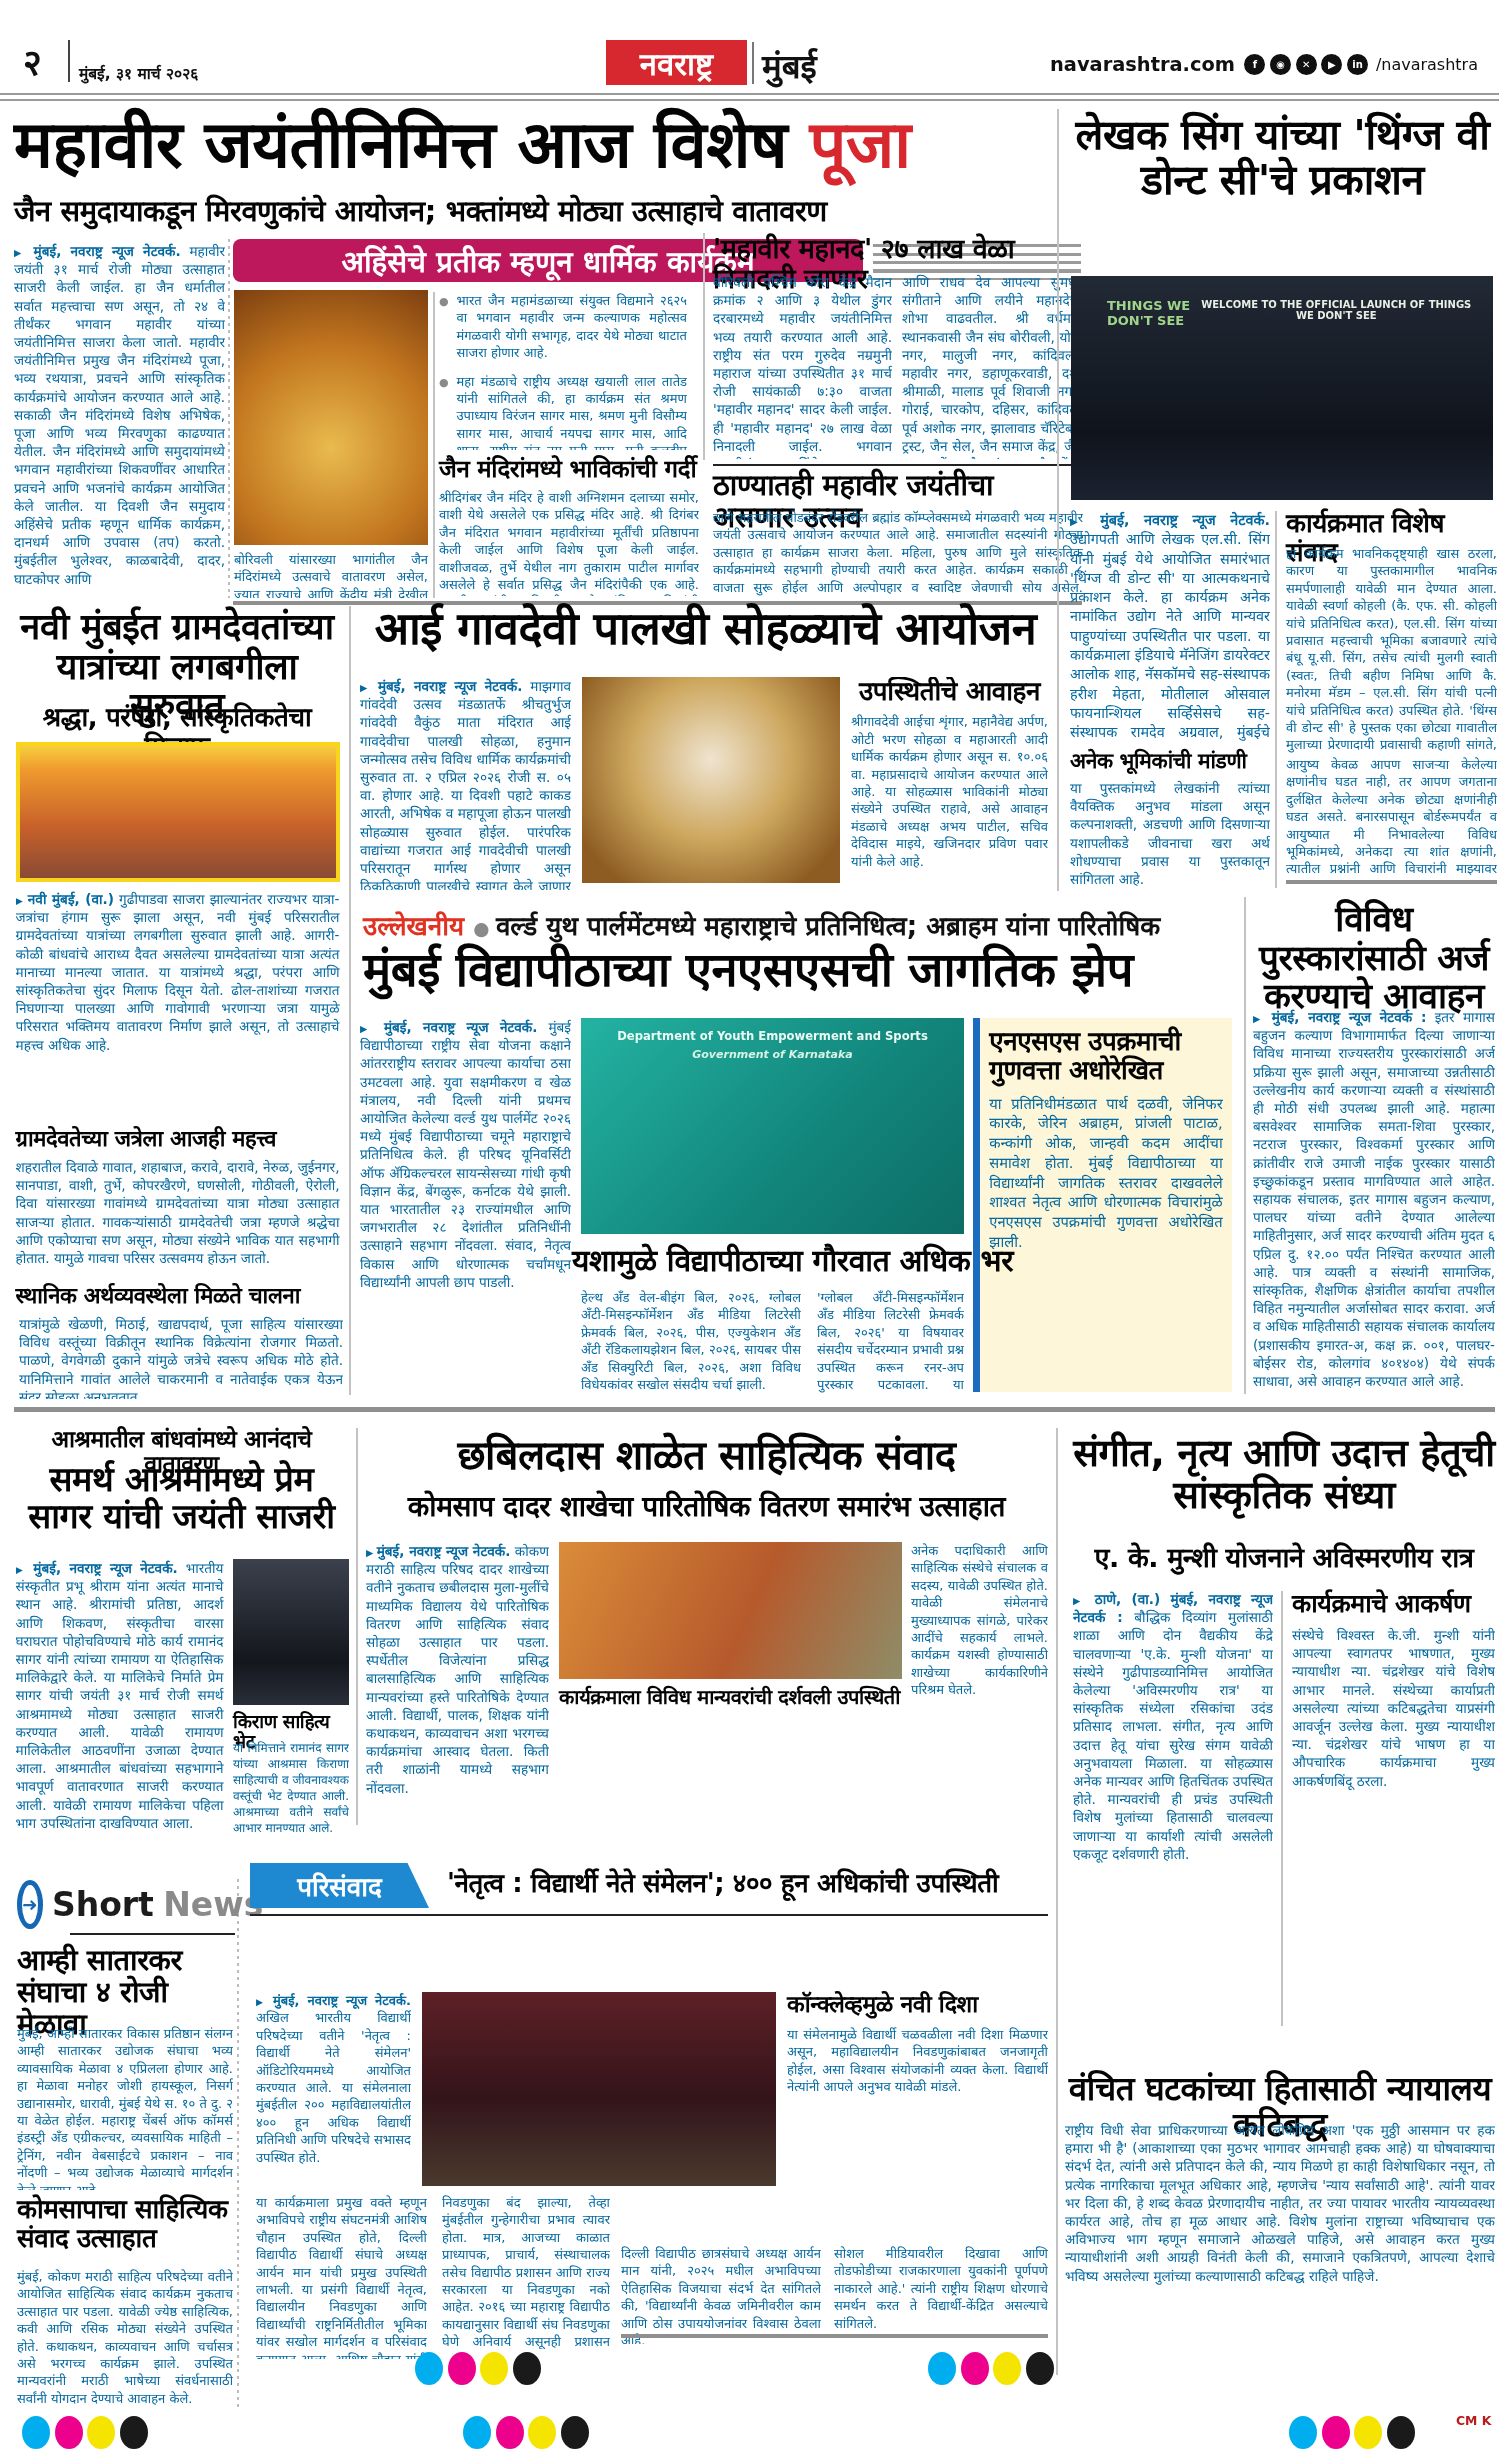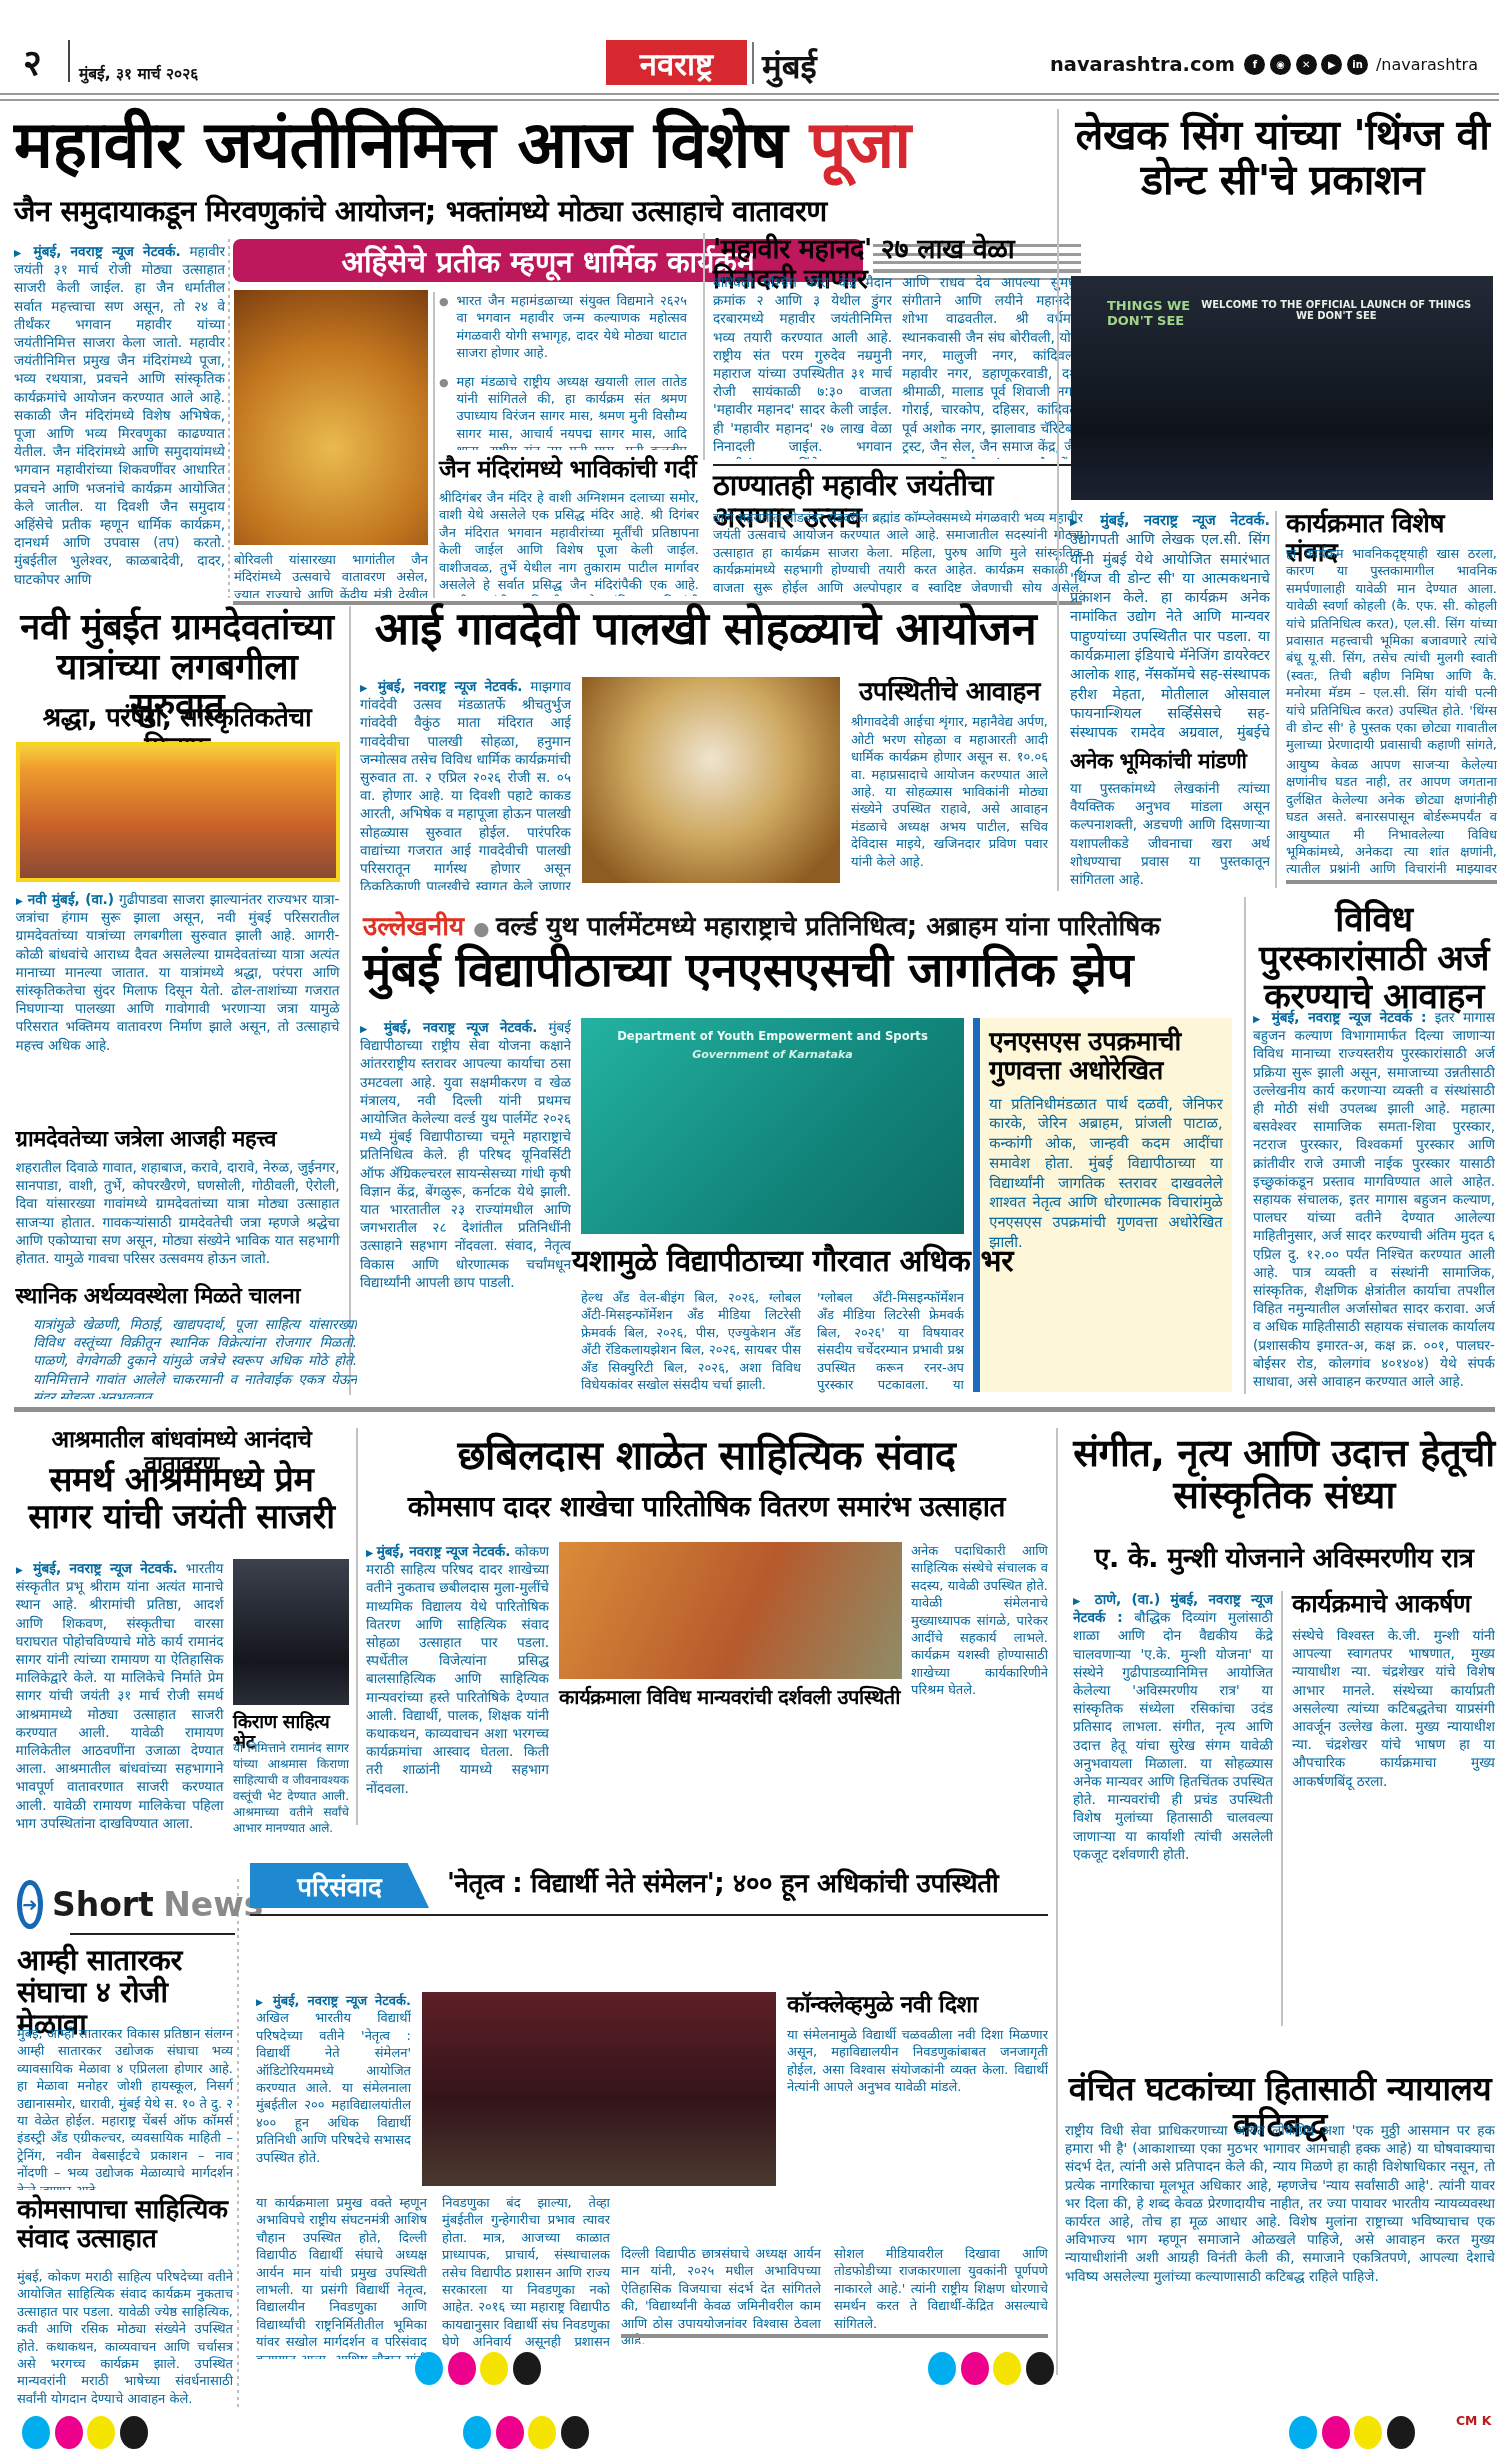--- a/index.html
+++ b/index.html
@@ -122,21 +122,21 @@
   <div class="abs hl jc" style="left:14px;top:607px;width:326px;font-size:36px;">नवी मुंबईत ग्रामदेवतांच्या यात्रांच्या लगबगीला सुरुवात</div>
   <div class="abs hl jc" style="left:14px;top:703px;width:326px;font-size:26px;">श्रद्धा, परंपरा, सांस्कृतिकतेचा मिलाफ</div>
   <div class="photo" style="left:15.5px;top:742px;width:324px;height:140px;background:linear-gradient(#f6ce3c,#ef9a2e 18%,#c9622a 60%,#8a4a33);border:4.7px solid #f7d51d;box-sizing:border-box;"></div>
   <div class="abs bt" style="left:15.5px;top:890px;width:324px;height:233px;">
     <b class="dl">नवी मुंबई, (वा.)</b>
     <span>गुढीपाडवा साजरा झाल्यानंतर राज्यभर यात्रा-जत्रांचा हंगाम सुरू झाला असून, नवी मुंबई परिसरातील ग्रामदेवतांच्या यात्रांच्या लगबगीला सुरुवात झाली आहे. आगरी-कोळी बांधवांचे आराध्य दैवत असलेल्या ग्रामदेवतांच्या यात्रा अत्यंत मानाच्या मानल्या जातात. या यात्रांमध्ये श्रद्धा, परंपरा आणि सांस्कृतिकतेचा सुंदर मिलाफ दिसून येतो. ढोल-ताशांच्या गजरात निघणाऱ्या पालख्या आणि गावोगावी भरणाऱ्या जत्रा यामुळे परिसरात भक्तिमय वातावरण निर्माण झाले असून, तो उत्साहाचे महत्त्व अधिक आहे.</span>
   </div>
   <div class="abs hl" style="left:15.5px;top:1127px;width:324px;font-size:22px;">ग्रामदेवतेच्या जत्रेला आजही महत्त्व</div>
   <div class="abs bt" style="left:15.5px;top:1158px;width:324px;height:123px;">शहरातील दिवाळे गावात, शहाबाज, करावे, दारावे, नेरुळ, जुईनगर, सानपाडा, वाशी, तुर्भे, कोपरखैरणे, घणसोली, गोठीवली, ऐरोली, दिवा यांसारख्या गावांमध्ये ग्रामदेवतांच्या यात्रा मोठ्या उत्साहात साजऱ्या होतात. गावकऱ्यांसाठी ग्रामदेवतेची जत्रा म्हणजे श्रद्धेचा आणि एकोप्याचा सण असून, मोठ्या संख्येने भाविक यात सहभागी होतात. यामुळे गावचा परिसर उत्सवमय होऊन जातो.</div>
   <div class="abs hl" style="left:15.5px;top:1284px;width:324px;font-size:22px;">स्थानिक अर्थव्यवस्थेला मिळते चालना</div>
-  <div class="abs bt" style="left:33px;top:1315px;width:324px;height:84px;font-style:italic;">यात्रांमुळे खेळणी, मिठाई, खाद्यपदार्थ, पूजा साहित्य यांसारख्या विविध वस्तूंच्या विक्रीतून स्थानिक विक्रेत्यांना रोजगार मिळतो. पाळणे, वेगवेगळी दुकाने यांमुळे जत्रेचे स्वरूप अधिक मोठे होते. यानिमित्ताने गावांत आलेले चाकरमानी व नातेवाईक एकत्र येऊन सुंदर सोहळा अनुभवतात.</div>
+  <div class="abs bt" style="left:19px;top:1315px;width:324px;height:84px;">यात्रांमुळे खेळणी, मिठाई, खाद्यपदार्थ, पूजा साहित्य यांसारख्या विविध वस्तूंच्या विक्रीतून स्थानिक विक्रेत्यांना रोजगार मिळतो. पाळणे, वेगवेगळी दुकाने यांमुळे जत्रेचे स्वरूप अधिक मोठे होते. यानिमित्ताने गावांत आलेले चाकरमानी व नातेवाईक एकत्र येऊन सुंदर सोहळा अनुभवतात.</div>
 
   <div class="abs hl jc" style="left:363px;top:604px;width:685px;font-size:45px;">आई गावदेवी पालखी सोहळ्याचे आयोजन</div>
   <div class="abs bt" style="left:360px;top:677px;width:211px;height:213px;">
     <b class="dl">मुंबई, नवराष्ट्र न्यूज नेटवर्क.</b>
     <span>माझगाव गांवदेवी उत्सव मंडळातर्फे श्रीचतुर्भुज गांवदेवी वैकुंठ माता मंदिरात आई गावदेवीचा पालखी सोहळा, हनुमान जन्मोत्सव तसेच विविध धार्मिक कार्यक्रमांची सुरुवात ता. २ एप्रिल २०२६ रोजी स. ०५ वा. होणार आहे. या दिवशी पहाटे काकड आरती, अभिषेक व महापूजा होऊन पालखी सोहळ्यास सुरुवात होईल. पारंपरिक वाद्यांच्या गजरात आई गावदेवीची पालखी परिसरातून मार्गस्थ होणार असून ठिकठिकाणी पालखीचे स्वागत केले जाणार आहे.</span>
   </div>
   <div class="photo" style="left:582px;top:677px;width:258px;height:206px;background:radial-gradient(circle at 50% 40%,#efe4d0,#cda75e 45%,#8d5c22 85%);"></div>
   <div class="abs" style="left:851px;top:677px;width:197px;height:208px;overflow:hidden;">
     <div class="hl jc" style="font-size:26px;margin-bottom:7.8px;">उपस्थितीचे आवाहन</div>
     <div class="bt" style="font-size:13px;">श्रीगावदेवी आईचा शृंगार, महानैवेद्य अर्पण, ओटी भरण सोहळा व महाआरती आदी धार्मिक कार्यक्रम होणार असून स. १०.०६ वा. महाप्रसादाचे आयोजन करण्यात आले आहे. या सोहळ्यास भाविकांनी मोठ्या संख्येने उपस्थित राहावे, असे आवाहन मंडळाचे अध्यक्ष अभय पाटील, सचिव देविदास माइये, खजिनदार प्रविण पवार यांनी केले आहे.</div>

